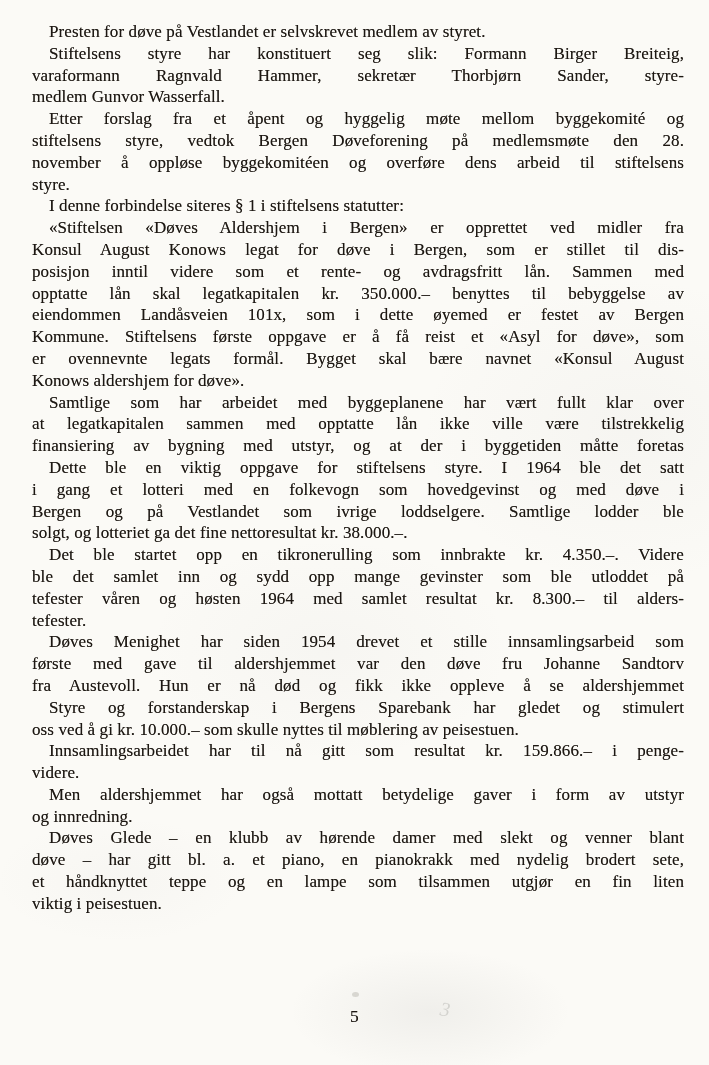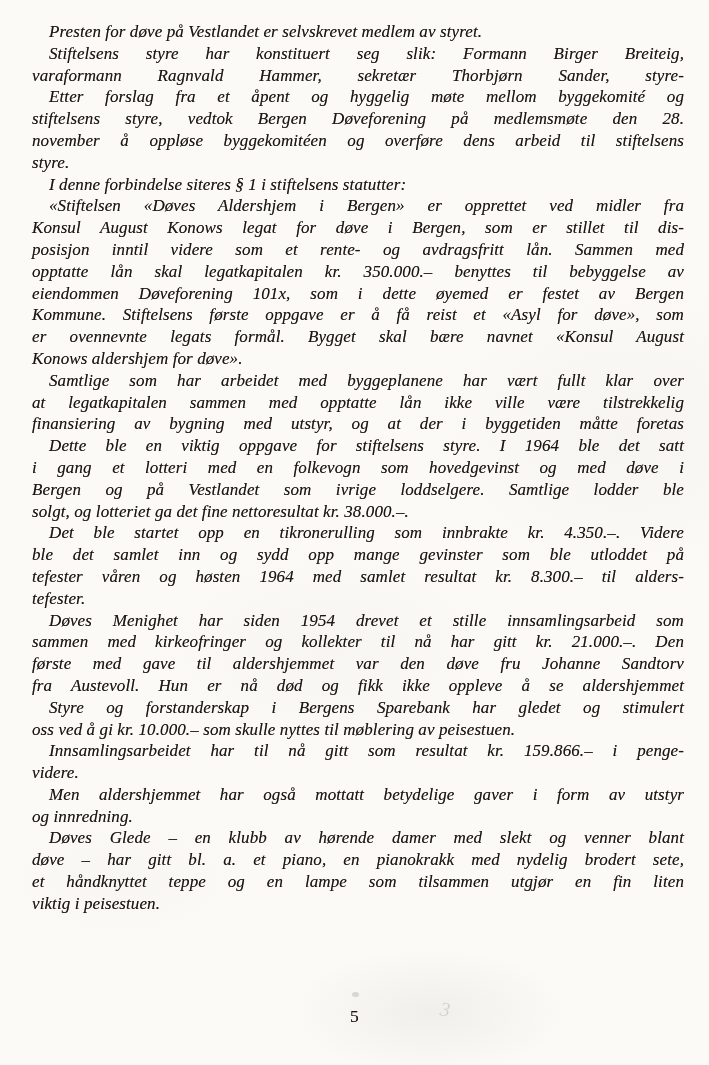--- a/index.html
+++ b/index.html
@@ -26,21 +26,20 @@
     height: 1065px;
     padding: 21px 25px 0 32px;
     position: relative;
   }
   .text-block {
     width: 652px;
   }
   .para {
     margin: 0;
     padding: 0;
-    font-style: italic;
   }
   .line {
     font-size: 17px;
     line-height: 21.8px;
     height: 21.8px;
     text-align: justify;
     text-align-last: justify;
     white-space: normal;
     letter-spacing: 0.1px;
     text-shadow: 0 0 0.4px rgba(30, 24, 18, 0.55);
@@ -86,36 +85,37 @@
 <body>
 
 <div class="page">
   <div class="text-block">
       <div class="para">
         <div class="line first last">Presten for døve på Vestlandet er selvskrevet medlem av styret.</div>
       </div>
       <div class="para">
         <div class="line first">Stiftelsens styre har konstituert seg slik: Formann Birger Breiteig,</div>
         <div class="line">varaformann Ragnvald Hammer, sekretær Thorbjørn Sander, styre-</div>
+        <div class="line last">medlem Gunvor Wasserfall.</div>
       </div>
       <div class="para">
         <div class="line first">Etter forslag fra et åpent og hyggelig møte mellom byggekomité og</div>
         <div class="line">stiftelsens styre, vedtok Bergen Døveforening på medlemsmøte den 28.</div>
         <div class="line">november å oppløse byggekomitéen og overføre dens arbeid til stiftelsens</div>
         <div class="line last">styre.</div>
       </div>
       <div class="para">
         <div class="line first last">I denne forbindelse siteres § 1 i stiftelsens statutter:</div>
       </div>
       <div class="para">
         <div class="line first">«Stiftelsen «Døves Aldershjem i Bergen» er opprettet ved midler fra</div>
         <div class="line">Konsul August Konows legat for døve i Bergen, som er stillet til dis-</div>
         <div class="line">posisjon inntil videre som et rente- og avdragsfritt lån. Sammen med</div>
         <div class="line">opptatte lån skal legatkapitalen kr. 350.000.– benyttes til bebyggelse av</div>
-        <div class="line">eiendommen Døveforening 101x, som i dette øyemed er festet av Bergen</div>
+        <div class="line">eiendommen Landåsveien 101x, som i dette øyemed er festet av Bergen</div>
         <div class="line">Kommune. Stiftelsens første oppgave er å få reist et «Asyl for døve», som</div>
         <div class="line">er ovennevnte legats formål. Bygget skal bære navnet «Konsul August</div>
         <div class="line last">Konows aldershjem for døve».</div>
       </div>
       <div class="para">
         <div class="line first">Samtlige som har arbeidet med byggeplanene har vært fullt klar over</div>
         <div class="line">at legatkapitalen sammen med opptatte lån ikke ville være tilstrekkelig</div>
         <div class="line">finansiering av bygning med utstyr, og at der i byggetiden måtte foretas</div>
       </div>
       <div class="para">
@@ -125,21 +125,20 @@
         <div class="line last">solgt, og lotteriet ga det fine nettoresultat kr. 38.000.–.</div>
       </div>
       <div class="para">
         <div class="line first">Det ble startet opp en tikronerulling som innbrakte kr. 4.350.–. Videre</div>
         <div class="line">ble det samlet inn og sydd opp mange gevinster som ble utloddet på</div>
         <div class="line">tefester våren og høsten 1964 med samlet resultat kr. 8.300.– til alders-</div>
         <div class="line last">tefester.</div>
       </div>
       <div class="para">
         <div class="line first">Døves Menighet har siden 1954 drevet et stille innsamlingsarbeid som</div>
-        <div class="line">sammen med kirkeofringer og kollekter til nå har gitt kr. 21.000.–. Den</div>
         <div class="line">første med gave til aldershjemmet var den døve fru Johanne Sandtorv</div>
         <div class="line">fra Austevoll. Hun er nå død og fikk ikke oppleve å se aldershjemmet</div>
       </div>
       <div class="para">
         <div class="line first">Styre og forstanderskap i Bergens Sparebank har gledet og stimulert</div>
         <div class="line last">oss ved å gi kr. 10.000.– som skulle nyttes til møblering av peisestuen.</div>
       </div>
       <div class="para">
         <div class="line first">Innsamlingsarbeidet har til nå gitt som resultat kr. 159.866.– i penge-</div>
         <div class="line last">videre.</div>

